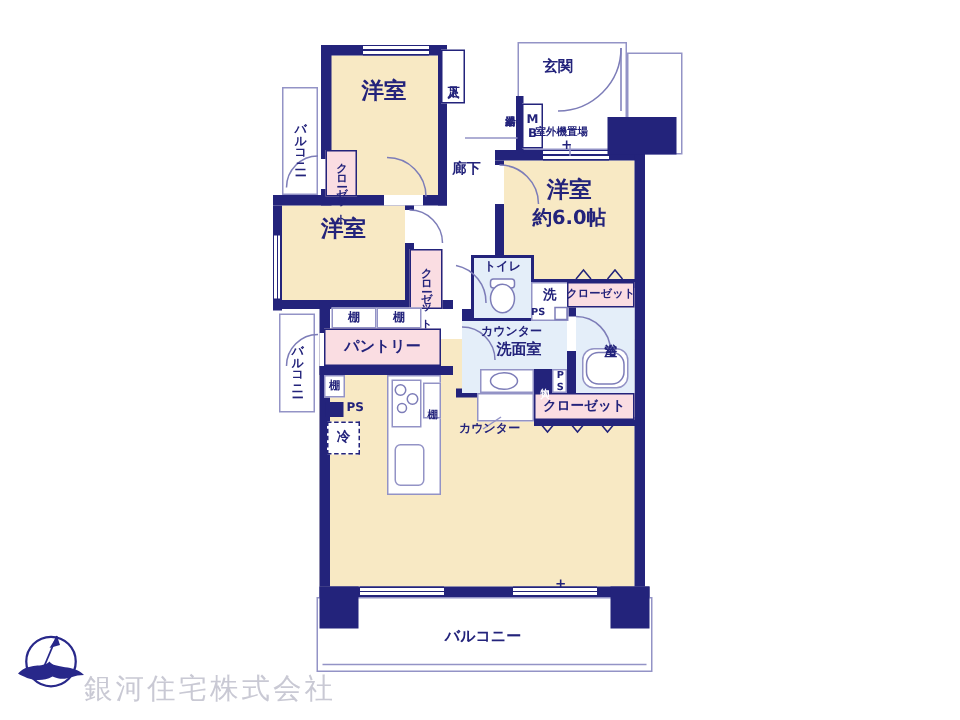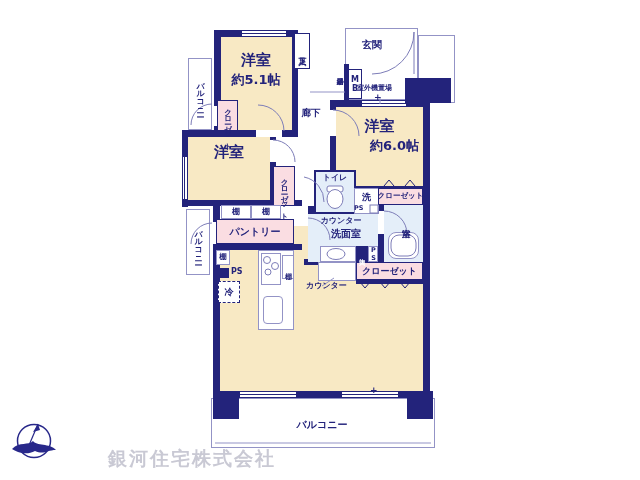--- a/index.html
+++ b/index.html
@@ -19,21 +19,21 @@
   .box{background:#fff;border:1px solid var(--line);}
   .nbox{background:#fff;border:1.5px solid var(--wall);}
   .thin{background:#fff;border:1px solid var(--line);}
   .dotted{background:#fff;border:1px dashed var(--wall);}
   .nfill{background:var(--wall);}
   .lab{color:var(--wall);font-weight:600;line-height:1.15;white-space:nowrap;}
   .ctr{display:flex;align-items:center;justify-content:center;}
   .vtext{writing-mode:vertical-rl;text-orientation:upright;letter-spacing:0;}
   .win-h{background:linear-gradient(to bottom,var(--wall) 0 1px,#fff 1px 3px,var(--wall) 3px 4px,#fff 4px 6px,var(--wall) 6px 7px);}
   .win-v{background:linear-gradient(to right,var(--wall) 0 1px,#fff 1px 2.5px,var(--wall) 2.5px 3.5px,#fff 3.5px 5px,var(--wall) 5px 6px);}
-  .wm{color:var(--watermark);font-weight:700;letter-spacing:2px;text-align:right;}
+  .wm{color:var(--watermark);font-weight:400;letter-spacing:2px;}
   svg.overlay{position:absolute;left:0;top:0;pointer-events:none;}
 </style>
 </head>
 <body>
 
 <div class="canvas">
 
   <div class="abs room" style="left:214px;top:37px;width:84px;height:93px;"></div>
   <div class="abs room" style="left:188px;top:137px;width:82px;height:63px;"></div>
   <div class="abs room" style="left:336px;top:107px;width:87px;height:79px;"></div>
@@ -172,30 +172,27 @@
       <circle cx="34" cy="441" r="16.5" stroke="#28288a" stroke-width="1.5" fill="none"></circle>
       <path d="M 38 424 L 27 450" stroke="#28288a" stroke-width="1.2" fill="none"></path>
       <path d="M 38 424 l -5 8 l 7 -2 z" fill="#28288a"></path>
       <path d="M 12 449 C 20 441 28 446 33 441 C 36 446 50 443 56 450 C 47 450 44 455 35 451 C 26 456 17 452 12 449 Z" fill="#28288a"></path>
     </g>
   </svg>
 
   <div class="abs lab ctr" style="left:212px;top:52px;width:88px;height:18px;font-size:15px;">
       <span>洋室</span>
     </div>
-  <div class="abs lab ctr" style="left:212px;top:72px;width:88px;height:16px;font-size:13px;">
-      <span>約5.1帖</span>
-    </div>
   <div class="abs lab ctr" style="left:186px;top:144px;width:86px;height:18px;font-size:15px;">
       <span>洋室</span>
     </div>
   <div class="abs lab ctr" style="left:336px;top:118px;width:87px;height:18px;font-size:15px;">
       <span>洋室</span>
     </div>
-  <div class="abs lab ctr" style="left:336px;top:138px;width:87px;height:16px;font-size:13px;margin-left:15px;">
+  <div class="abs lab ctr" style="left:336px;top:138px;width:87px;height:16px;font-size:13px;">
       <span>約6.0帖</span>
     </div>
 
   <div class="abs lab ctr" style="left:352px;top:38px;width:40px;height:14px;font-size:10px;">
       <span>玄関</span>
     </div>
   <div class="abs lab ctr vtext" style="left:333px;top:55px;width:12px;height:34px;font-size:7px;line-height:7.5px;">
       <span>給湯器</span>
     </div>
   <div class="abs lab" style="left:357px;top:84px;width:48px;height:10px;font-size:7px;"><span>室外機置場</span></div>

